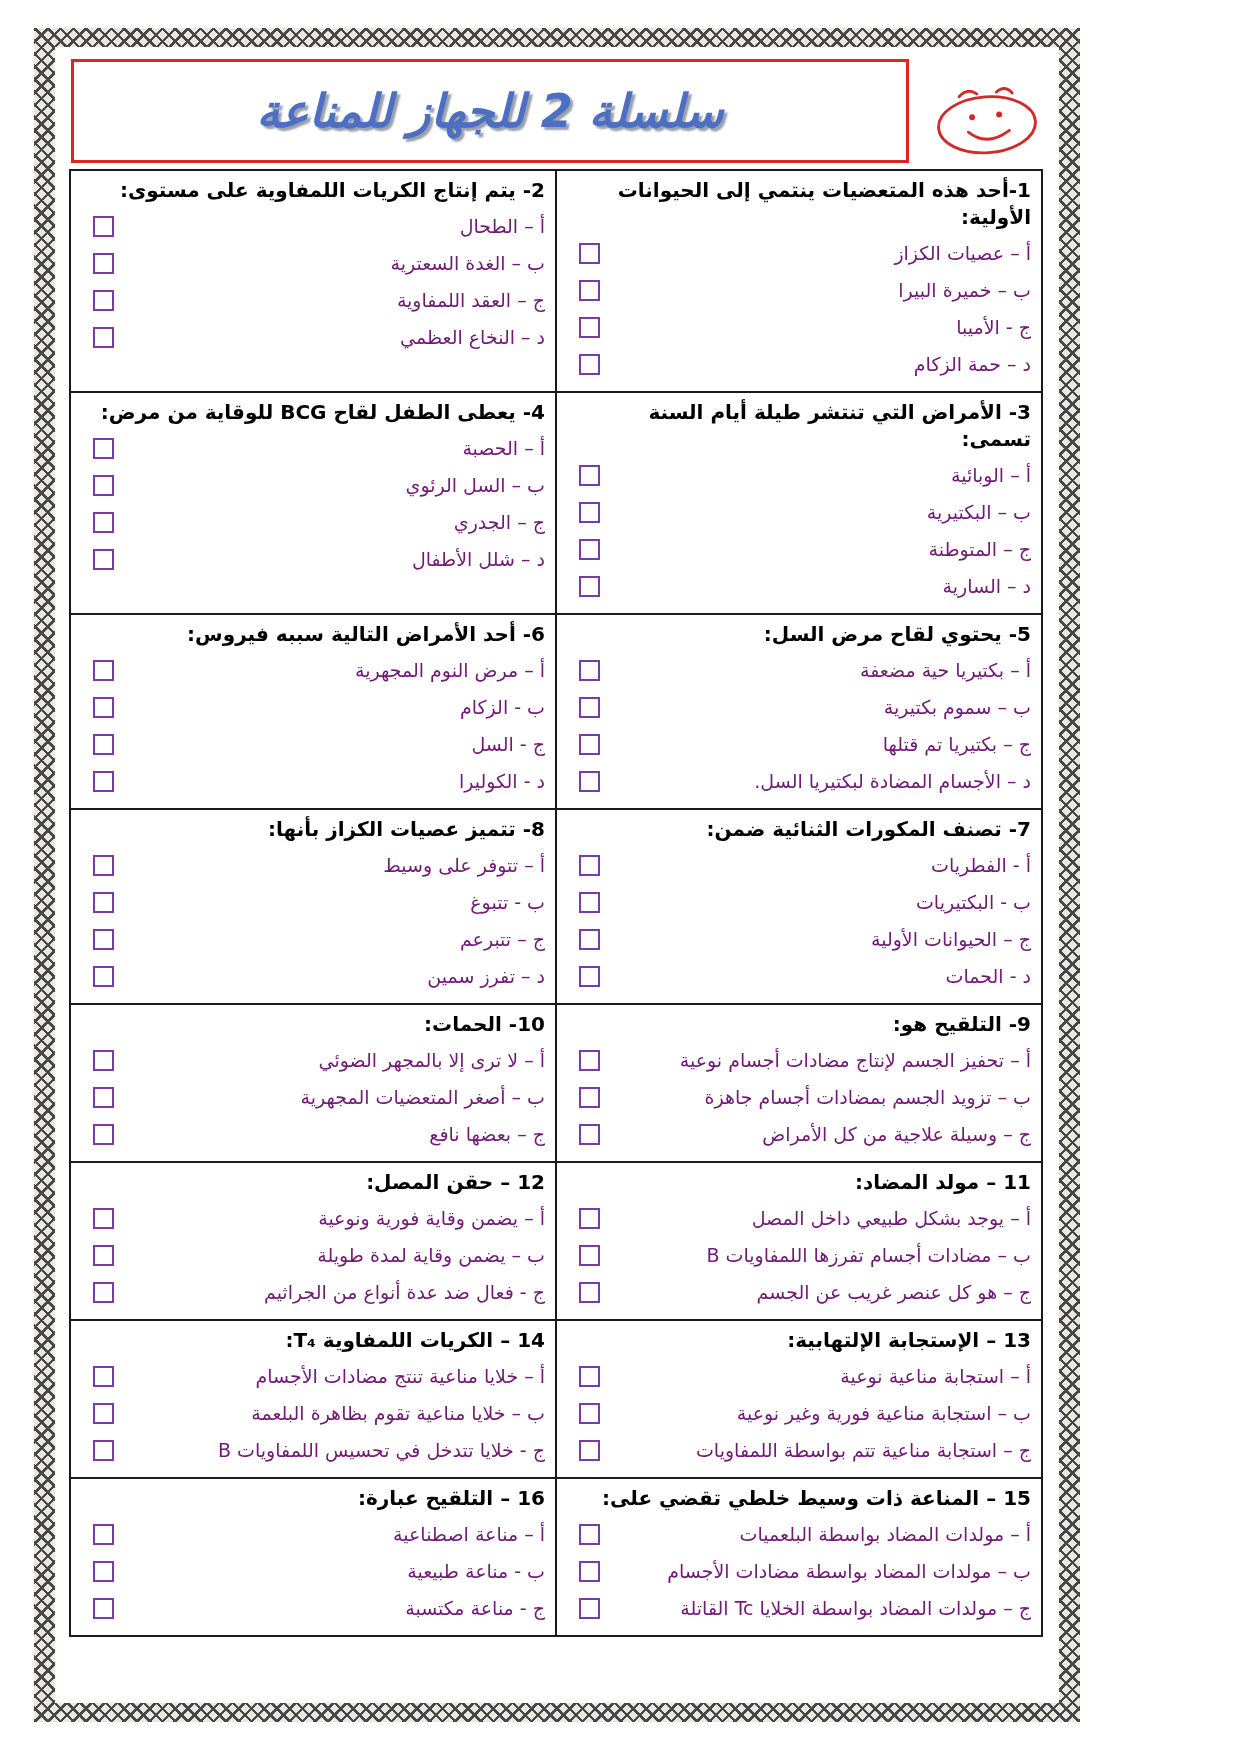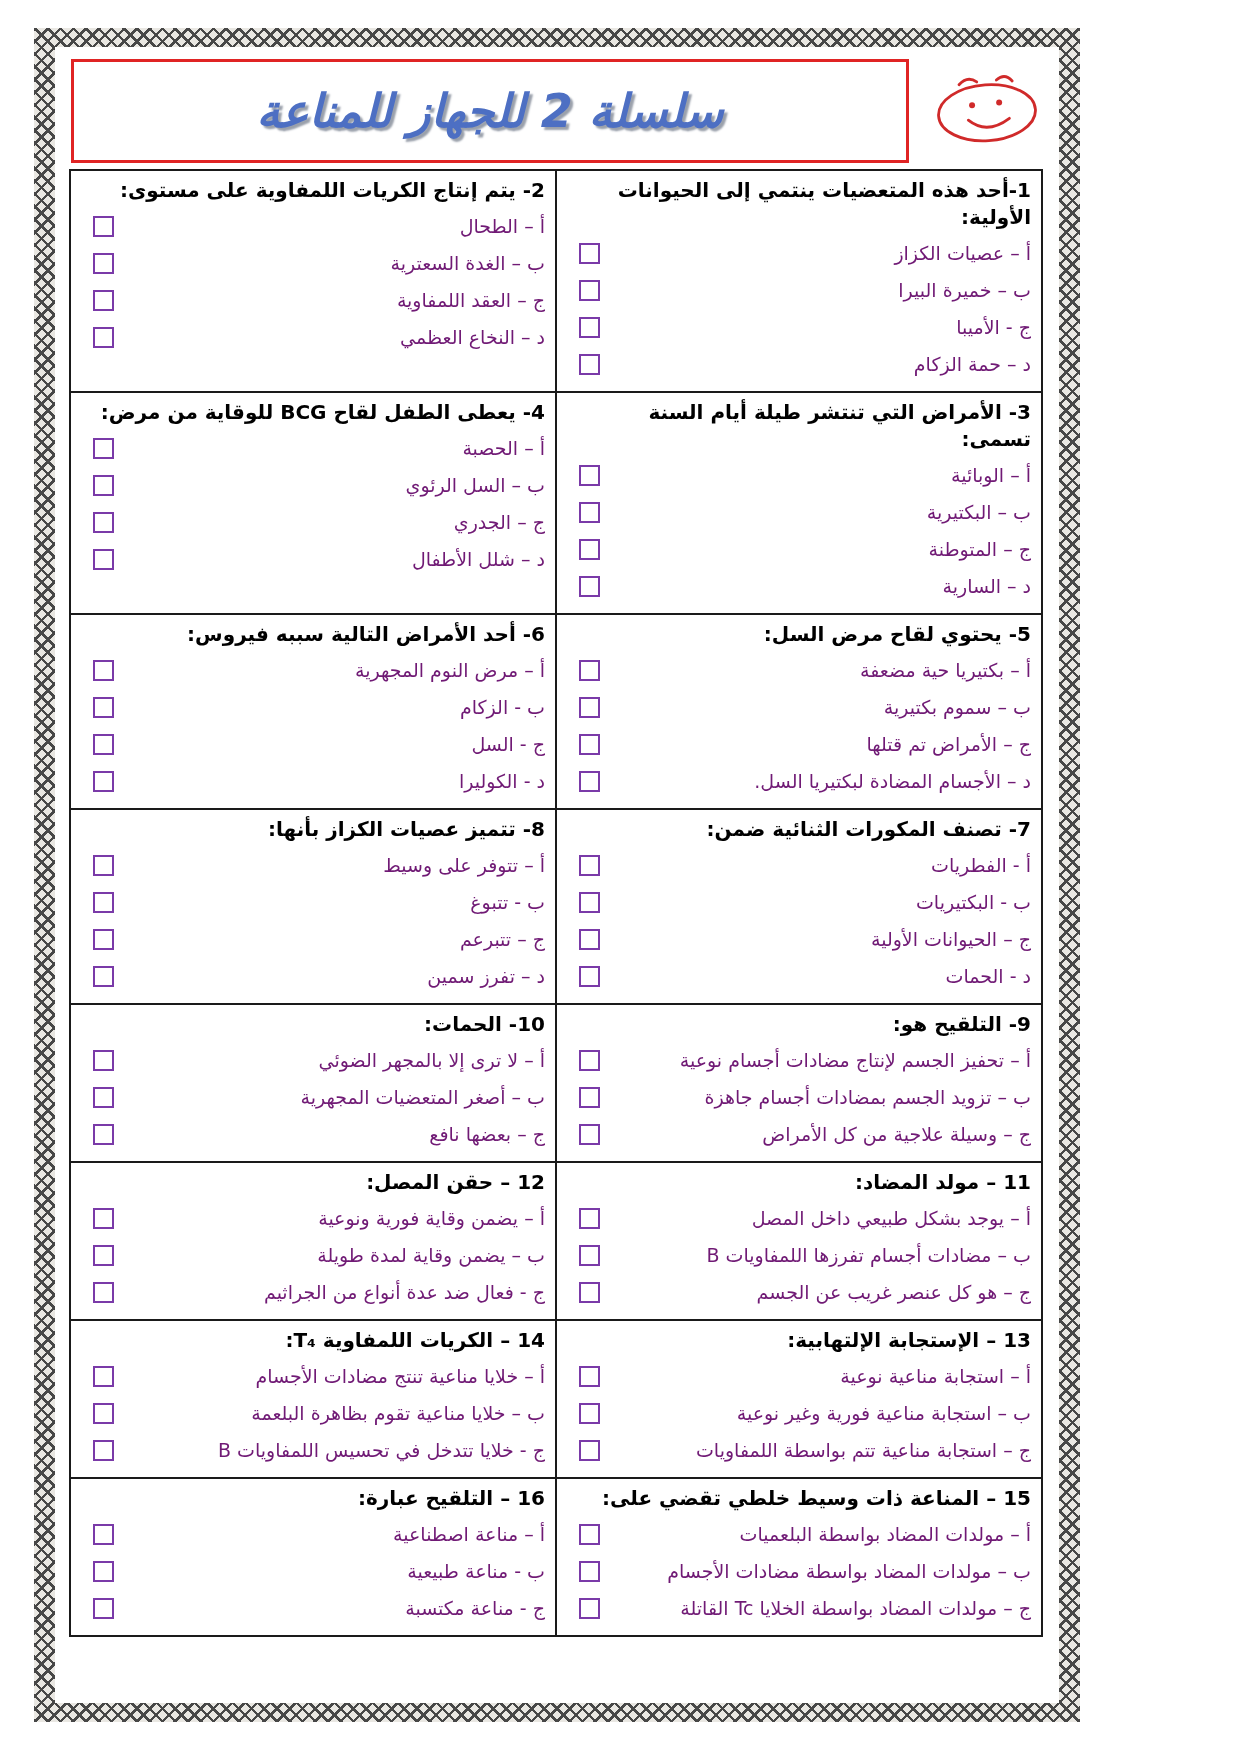--- a/index.html
+++ b/index.html
@@ -16,21 +16,21 @@
     background:
       repeating-linear-gradient(45deg, #474747 0 2.5px, transparent 2.5px 9px),
       repeating-linear-gradient(135deg, #474747 0 2.5px, transparent 2.5px 9px),
       #e9e7e2;
   }
   .inner {
     position: absolute; left: 21px; top: 19px; right: 21px; bottom: 19px;
     background: #ffffff;
     padding: 12px 16px 0 14px;
   }
-  .header { display: flex; align-items: flex-start; gap: 16px; }
+  .header { display: flex; align-items: flex-end; gap: 16px; }
   .smiley { width: 112px; height: 84px; flex: 0 0 auto; margin-top: 8px; }
   .title-box {
     flex: 1; min-height: 104px; border: 3px solid #e02424;
     display: flex; align-items: center; justify-content: center;
     margin-right: 6px; margin-left: 2px;
   }
   .title {
     font-size: 46px; font-weight: bold; font-style: italic;
     color: #4d6fc3; letter-spacing: 1px;
     text-shadow: 3px 3px 2px #9aa0ab;
@@ -166,21 +166,21 @@
               <div class="q-title">5- يحتوي لقاح مرض السل:</div>
               <div class="opt-row">
                 <span class="opt-text">أ – بكتيريا حية مضعفة</span>
                 <span class="checkbox"></span>
               </div>
               <div class="opt-row">
                 <span class="opt-text">ب – سموم بكتيرية</span>
                 <span class="checkbox"></span>
               </div>
               <div class="opt-row">
-                <span class="opt-text">ج – الأمراض تم قتلها</span>
+                <span class="opt-text">ج – بكتيريا تم قتلها</span>
                 <span class="checkbox"></span>
               </div>
               <div class="opt-row">
                 <span class="opt-text">د – الأجسام المضادة لبكتيريا السل.</span>
                 <span class="checkbox"></span>
               </div>
             </td>
             <td class="q-cell">
               <div class="q-title">6-  أحد الأمراض التالية سببه فيروس:</div>
               <div class="opt-row">

